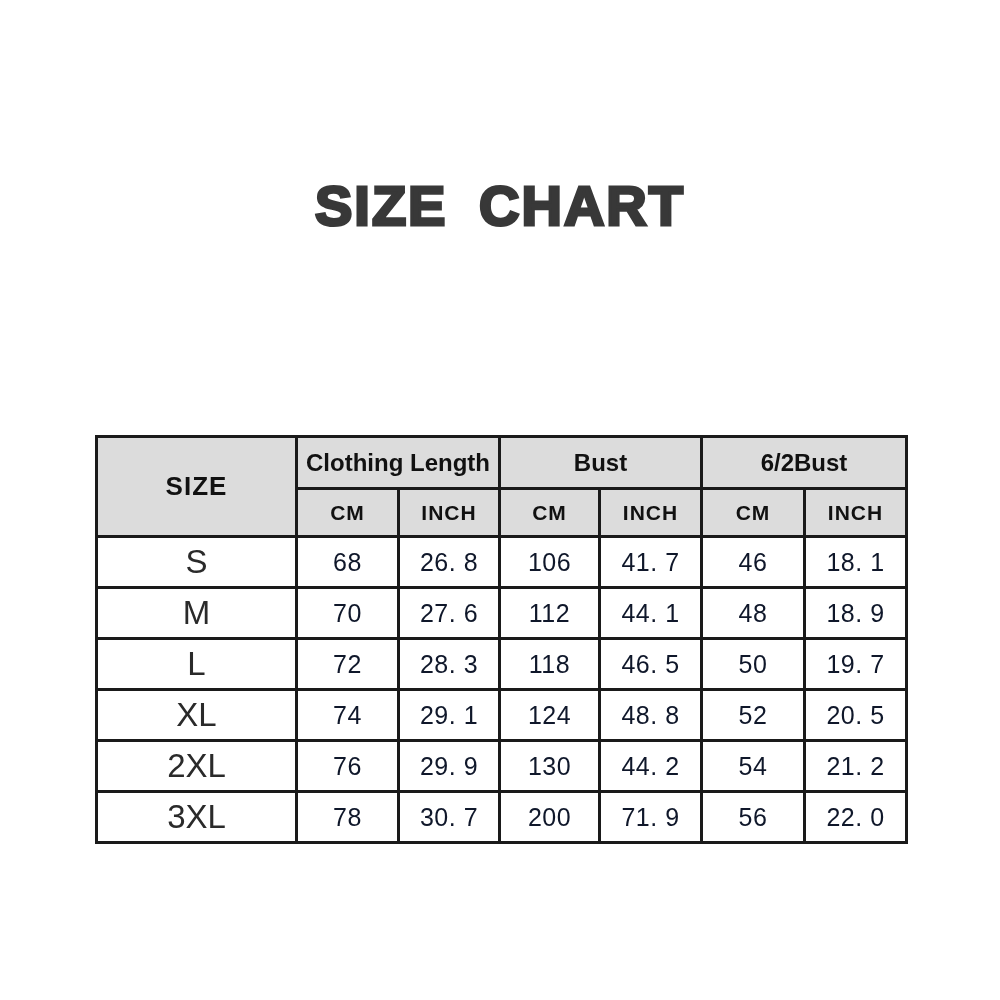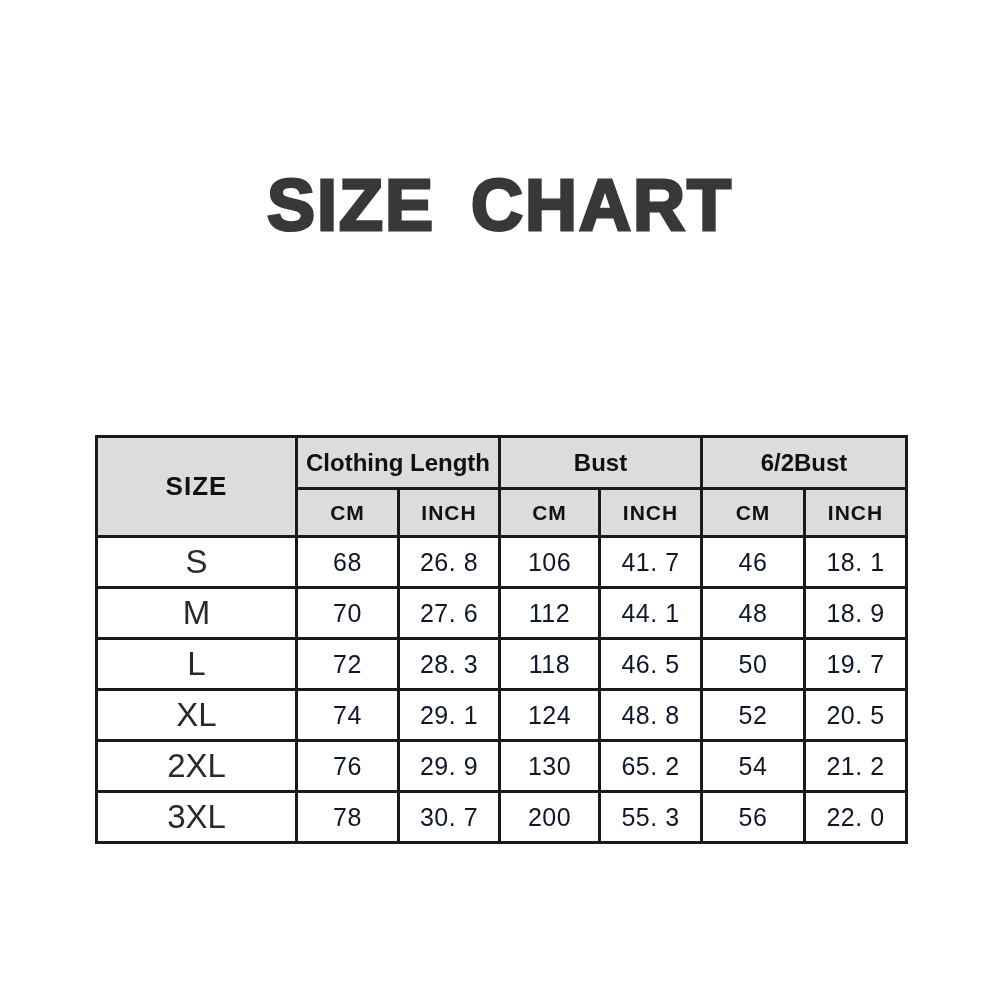--- a/index.html
+++ b/index.html
@@ -20,21 +20,21 @@
   }
   .title {
     position: absolute;
     top: 150px;
     left: 0;
     width: 1000px;
     height: 110px;
     display: flex;
     align-items: center;
     justify-content: center;
-    font-size: 72px;
+    font-size: 56px;
     font-weight: bold;
     color: #383838;
     -webkit-text-stroke: 3px #383838;
     letter-spacing: 2px;
     word-spacing: 14px;
     white-space: nowrap;
   }
   table.size-chart {
     position: absolute;
     left: 95px;
@@ -132,29 +132,29 @@
         <td class="num-cell">124</td>
         <td class="num-cell">48. 8</td>
         <td class="num-cell">52</td>
         <td class="num-cell">20. 5</td>
       </tr>
       <tr class="drow">
         <td class="size-cell">2XL</td>
         <td class="num-cell">76</td>
         <td class="num-cell">29. 9</td>
         <td class="num-cell">130</td>
-        <td class="num-cell">65. 2</td>
+        <td class="num-cell">44. 2</td>
         <td class="num-cell">54</td>
         <td class="num-cell">21. 2</td>
       </tr>
       <tr class="drow">
         <td class="size-cell">3XL</td>
         <td class="num-cell">78</td>
         <td class="num-cell">30. 7</td>
         <td class="num-cell">200</td>
-        <td class="num-cell">55. 3</td>
+        <td class="num-cell">71. 9</td>
         <td class="num-cell">56</td>
         <td class="num-cell">22. 0</td>
       </tr>
     </tbody>
   </table>
 
 </div>
 
 </body></html>

